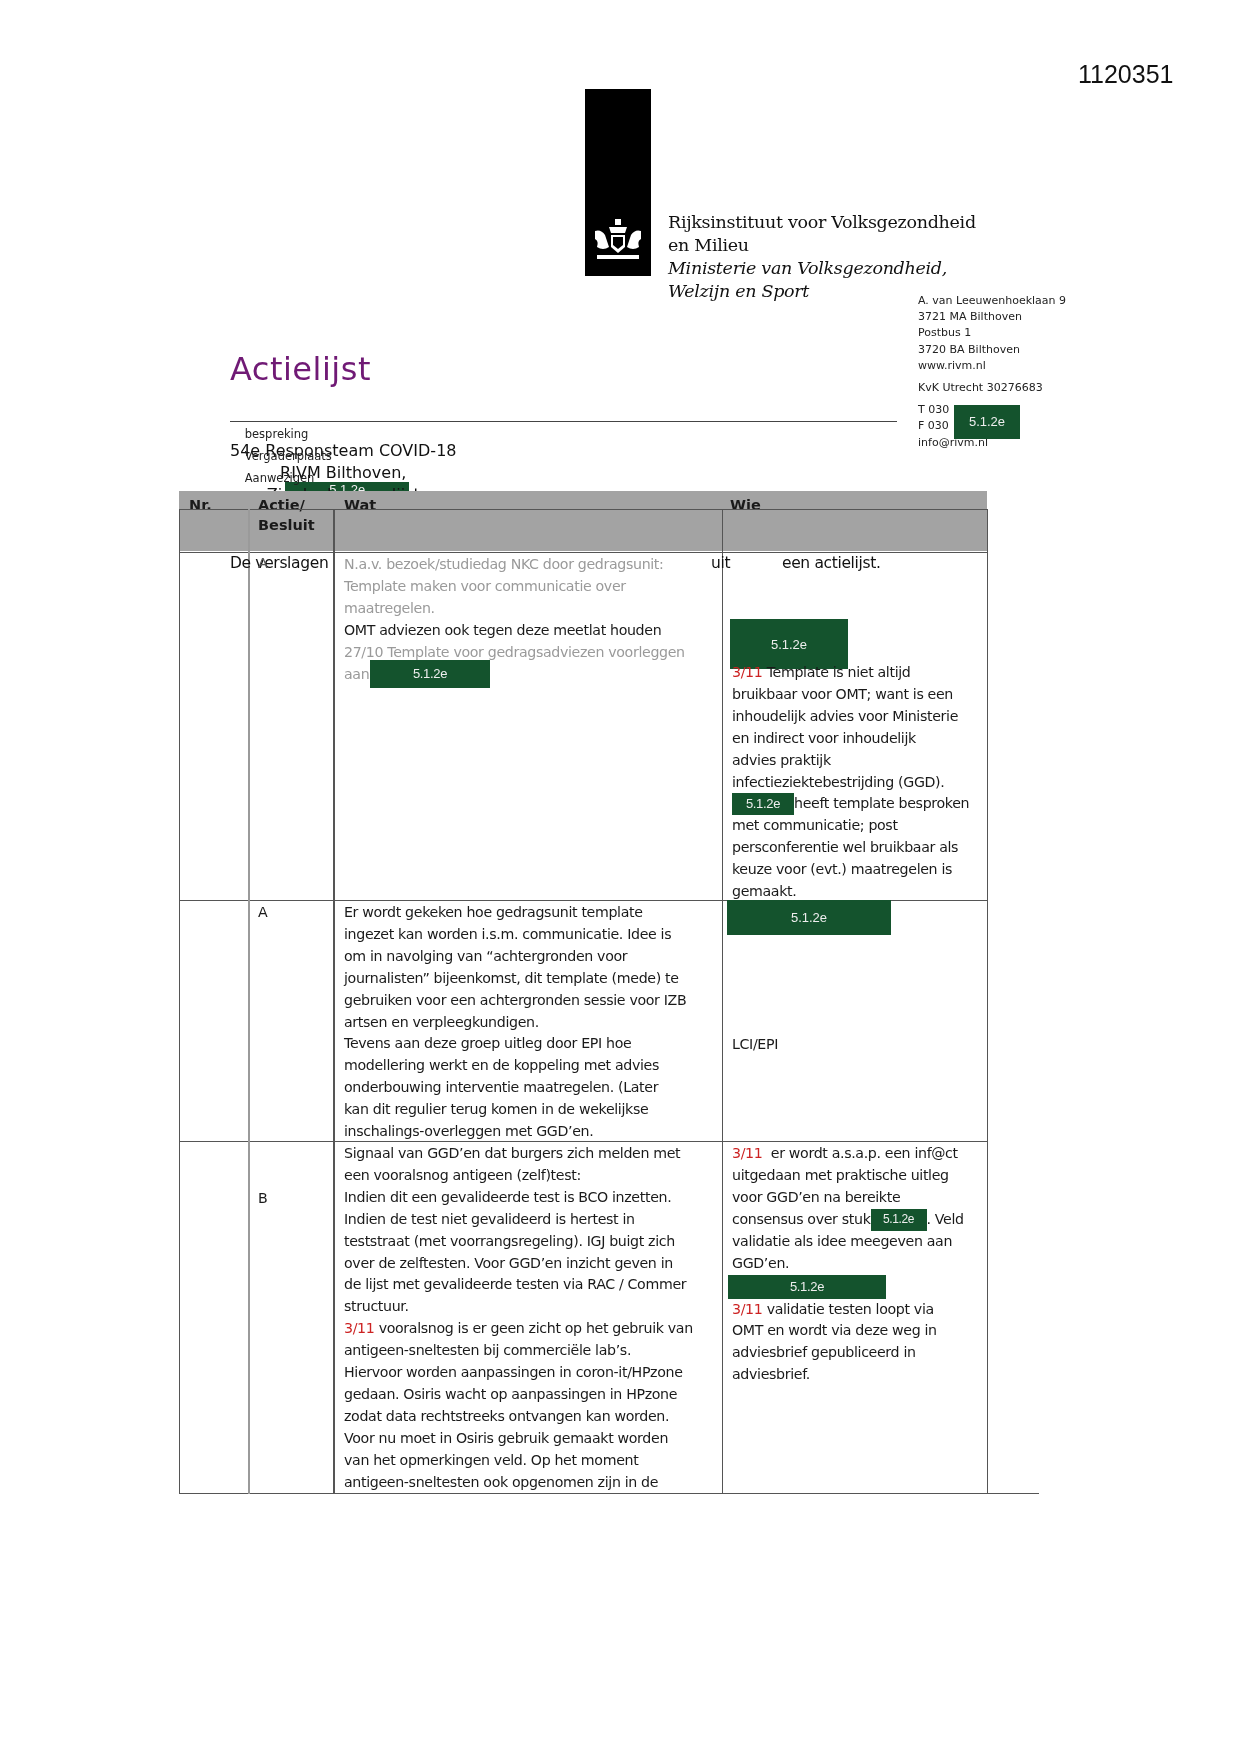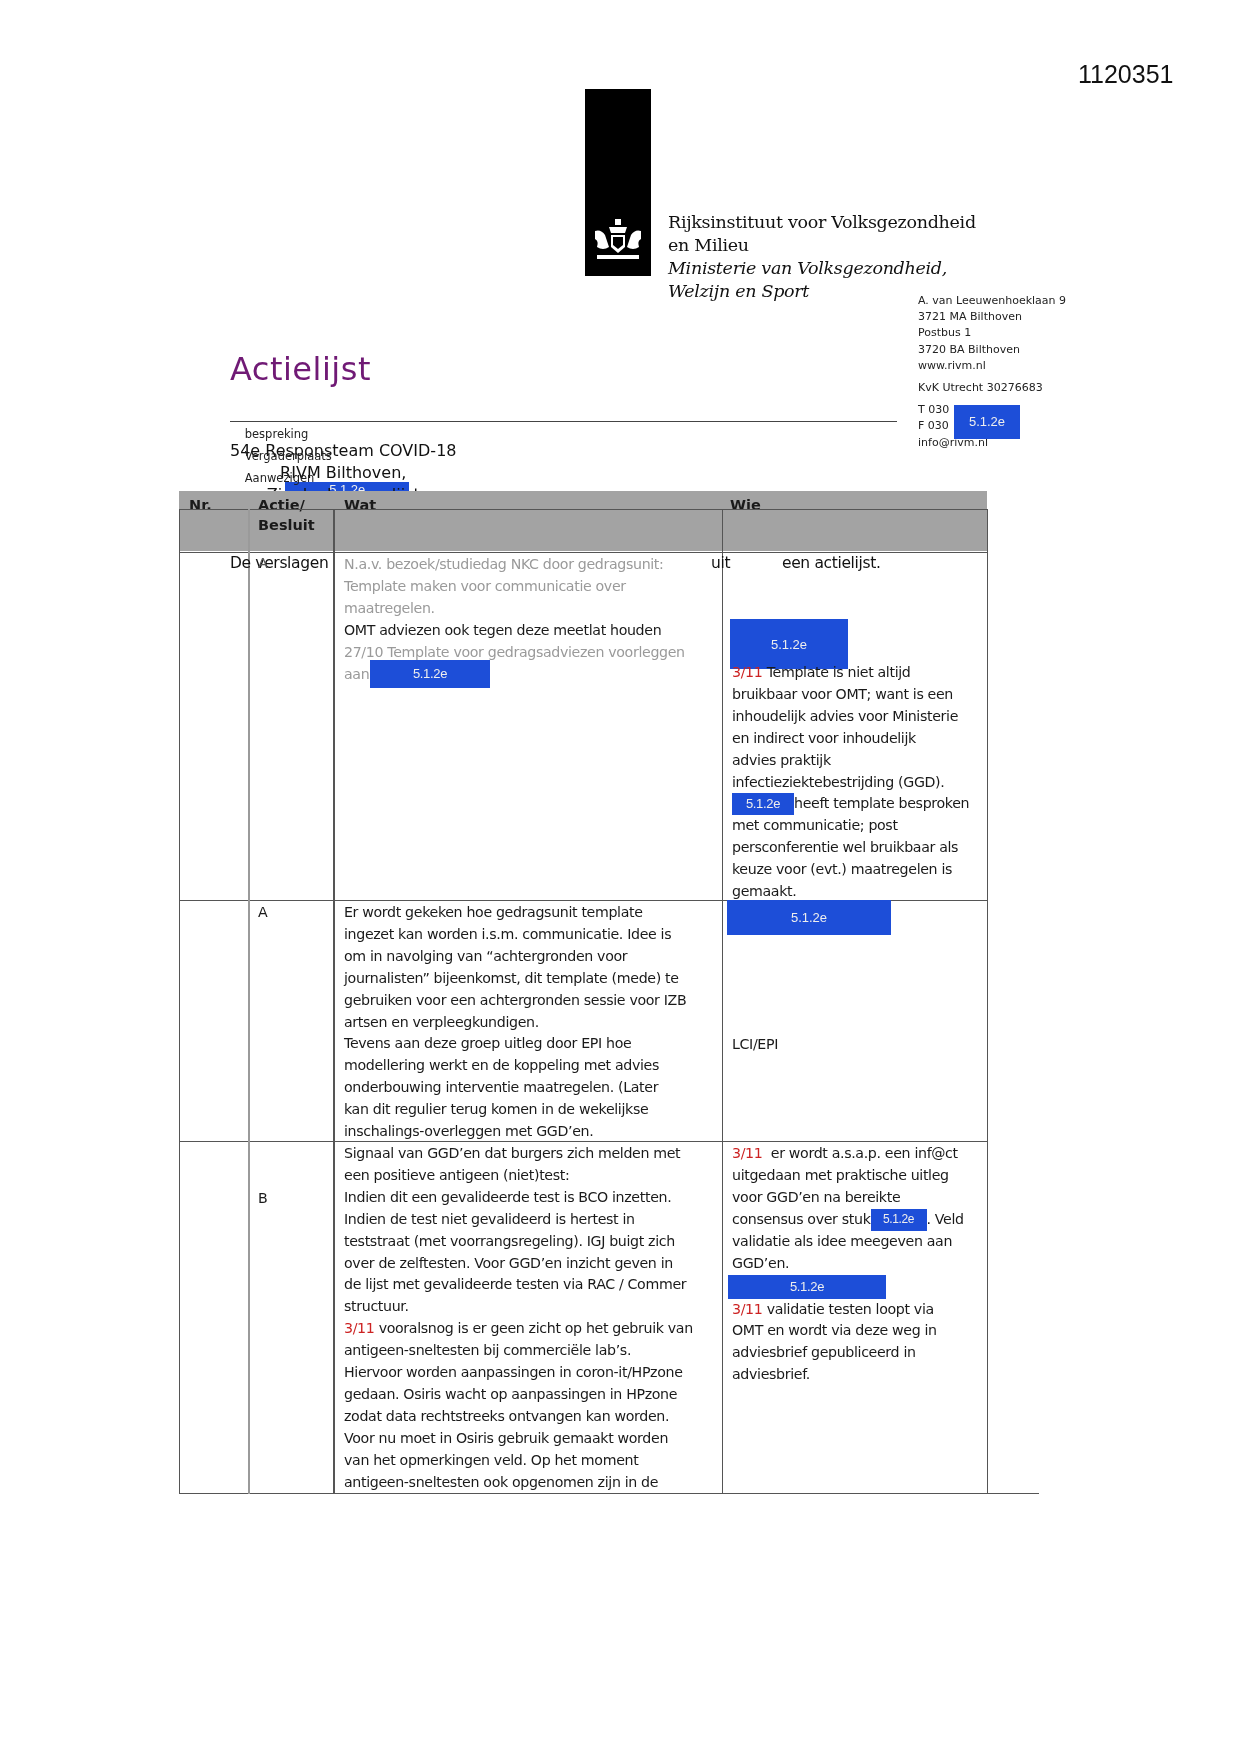--- a/index.html
+++ b/index.html
@@ -11,21 +11,21 @@
   .org { left: 668px; top: 211px; font-family: "DejaVu Serif", serif; font-size: 17.5px; line-height: 23px; color: #111; letter-spacing: -0.3px; }
   .org .it { font-style: italic; }
   .address { left: 918px; top: 301px; font-size: 11px; line-height: 16.2px; color: #222; }
   .address .gap { height: 6px; }
   .title { left: 230px; top: 350px; font-size: 32px; color: #701a75; letter-spacing: 0.5px; }
   .rule { left: 230px; top: 421px; width: 667px; height: 1px; background: #444; }
   .meta { left: 230px; top: 427px; }
   .meta-row { display: flex; height: 22px; align-items: center; flex-direction: column; }
   .meta-label { width: 197px; font-size: 11.5px; color: #222; }
   .meta-value { font-size: 16px; color: #111; }
-  .redact { background: #1d4ed8; color: #eeeeee; font-family: "Liberation Sans", sans-serif; font-size: 13px; display: inline-flex; align-items: center; justify-content: center; }
+  .redact { background: #14532d; color: #eeeeee; font-family: "Liberation Sans", sans-serif; font-size: 13px; display: inline-flex; align-items: center; justify-content: center; }
   .cell-text { position: absolute; font-family: "DejaVu Sans", sans-serif; font-size: 14.2px; line-height: 21.9px; color: #1a1a1a; letter-spacing: -0.35px; }
   .grey { color: #9a9a9a; }
   .red { color: #cc2222; }
   .hdr { position: absolute; left: 179px; top: 491px; width: 808px; height: 60px; background: #a3a3a3; }
   .hdr-text { position: absolute; font-weight: bold; font-size: 14.5px; line-height: 20px; color: #1a1a1a; }
   .line { position: absolute; background: #555; }
   .vline-light { background: #9a9a9a; }
 </style>
 </head>
 <body>
@@ -152,21 +152,21 @@
   <div>onderbouwing interventie maatregelen. (Later</div>
   <div>kan dit regulier terug komen in de wekelijkse</div>
   <div>inschalings-overleggen met GGD’en.</div>
 </div>
 <div class="redact" style="position:absolute; left:727px; top:900px; width:164px; height:35px;">5.1.2e</div>
 <div class="cell-text" style="left:732px; top:1034px;">LCI/EPI</div>
 
 <div class="cell-text" style="left:258px; top:1188px;">B</div>
 <div class="cell-text" style="left:344px; top:1143px; width:374px;">
   <div>Signaal van GGD’en dat burgers zich melden met</div>
-  <div>een positieve antigeen (niet)test:</div>
+  <div>een vooralsnog antigeen (zelf)test:</div>
   <div>Indien dit een gevalideerde test is BCO inzetten.</div>
   <div>Indien de test niet gevalideerd is hertest in</div>
   <div>teststraat (met voorrangsregeling). IGJ buigt zich</div>
   <div>over de zelftesten. Voor GGD’en inzicht geven in</div>
   <div>de lijst met gevalideerde testen via RAC / Commer</div>
   <div>structuur.</div>
   <div><span class="red">3/11</span> <span>vooralsnog is er geen zicht op het gebruik van</span></div>
   <div>antigeen-sneltesten bij commerciële lab’s.</div>
   <div>Hiervoor worden aanpassingen in coron-it/HPzone</div>
   <div>gedaan. Osiris wacht op aanpassingen in HPzone</div>

